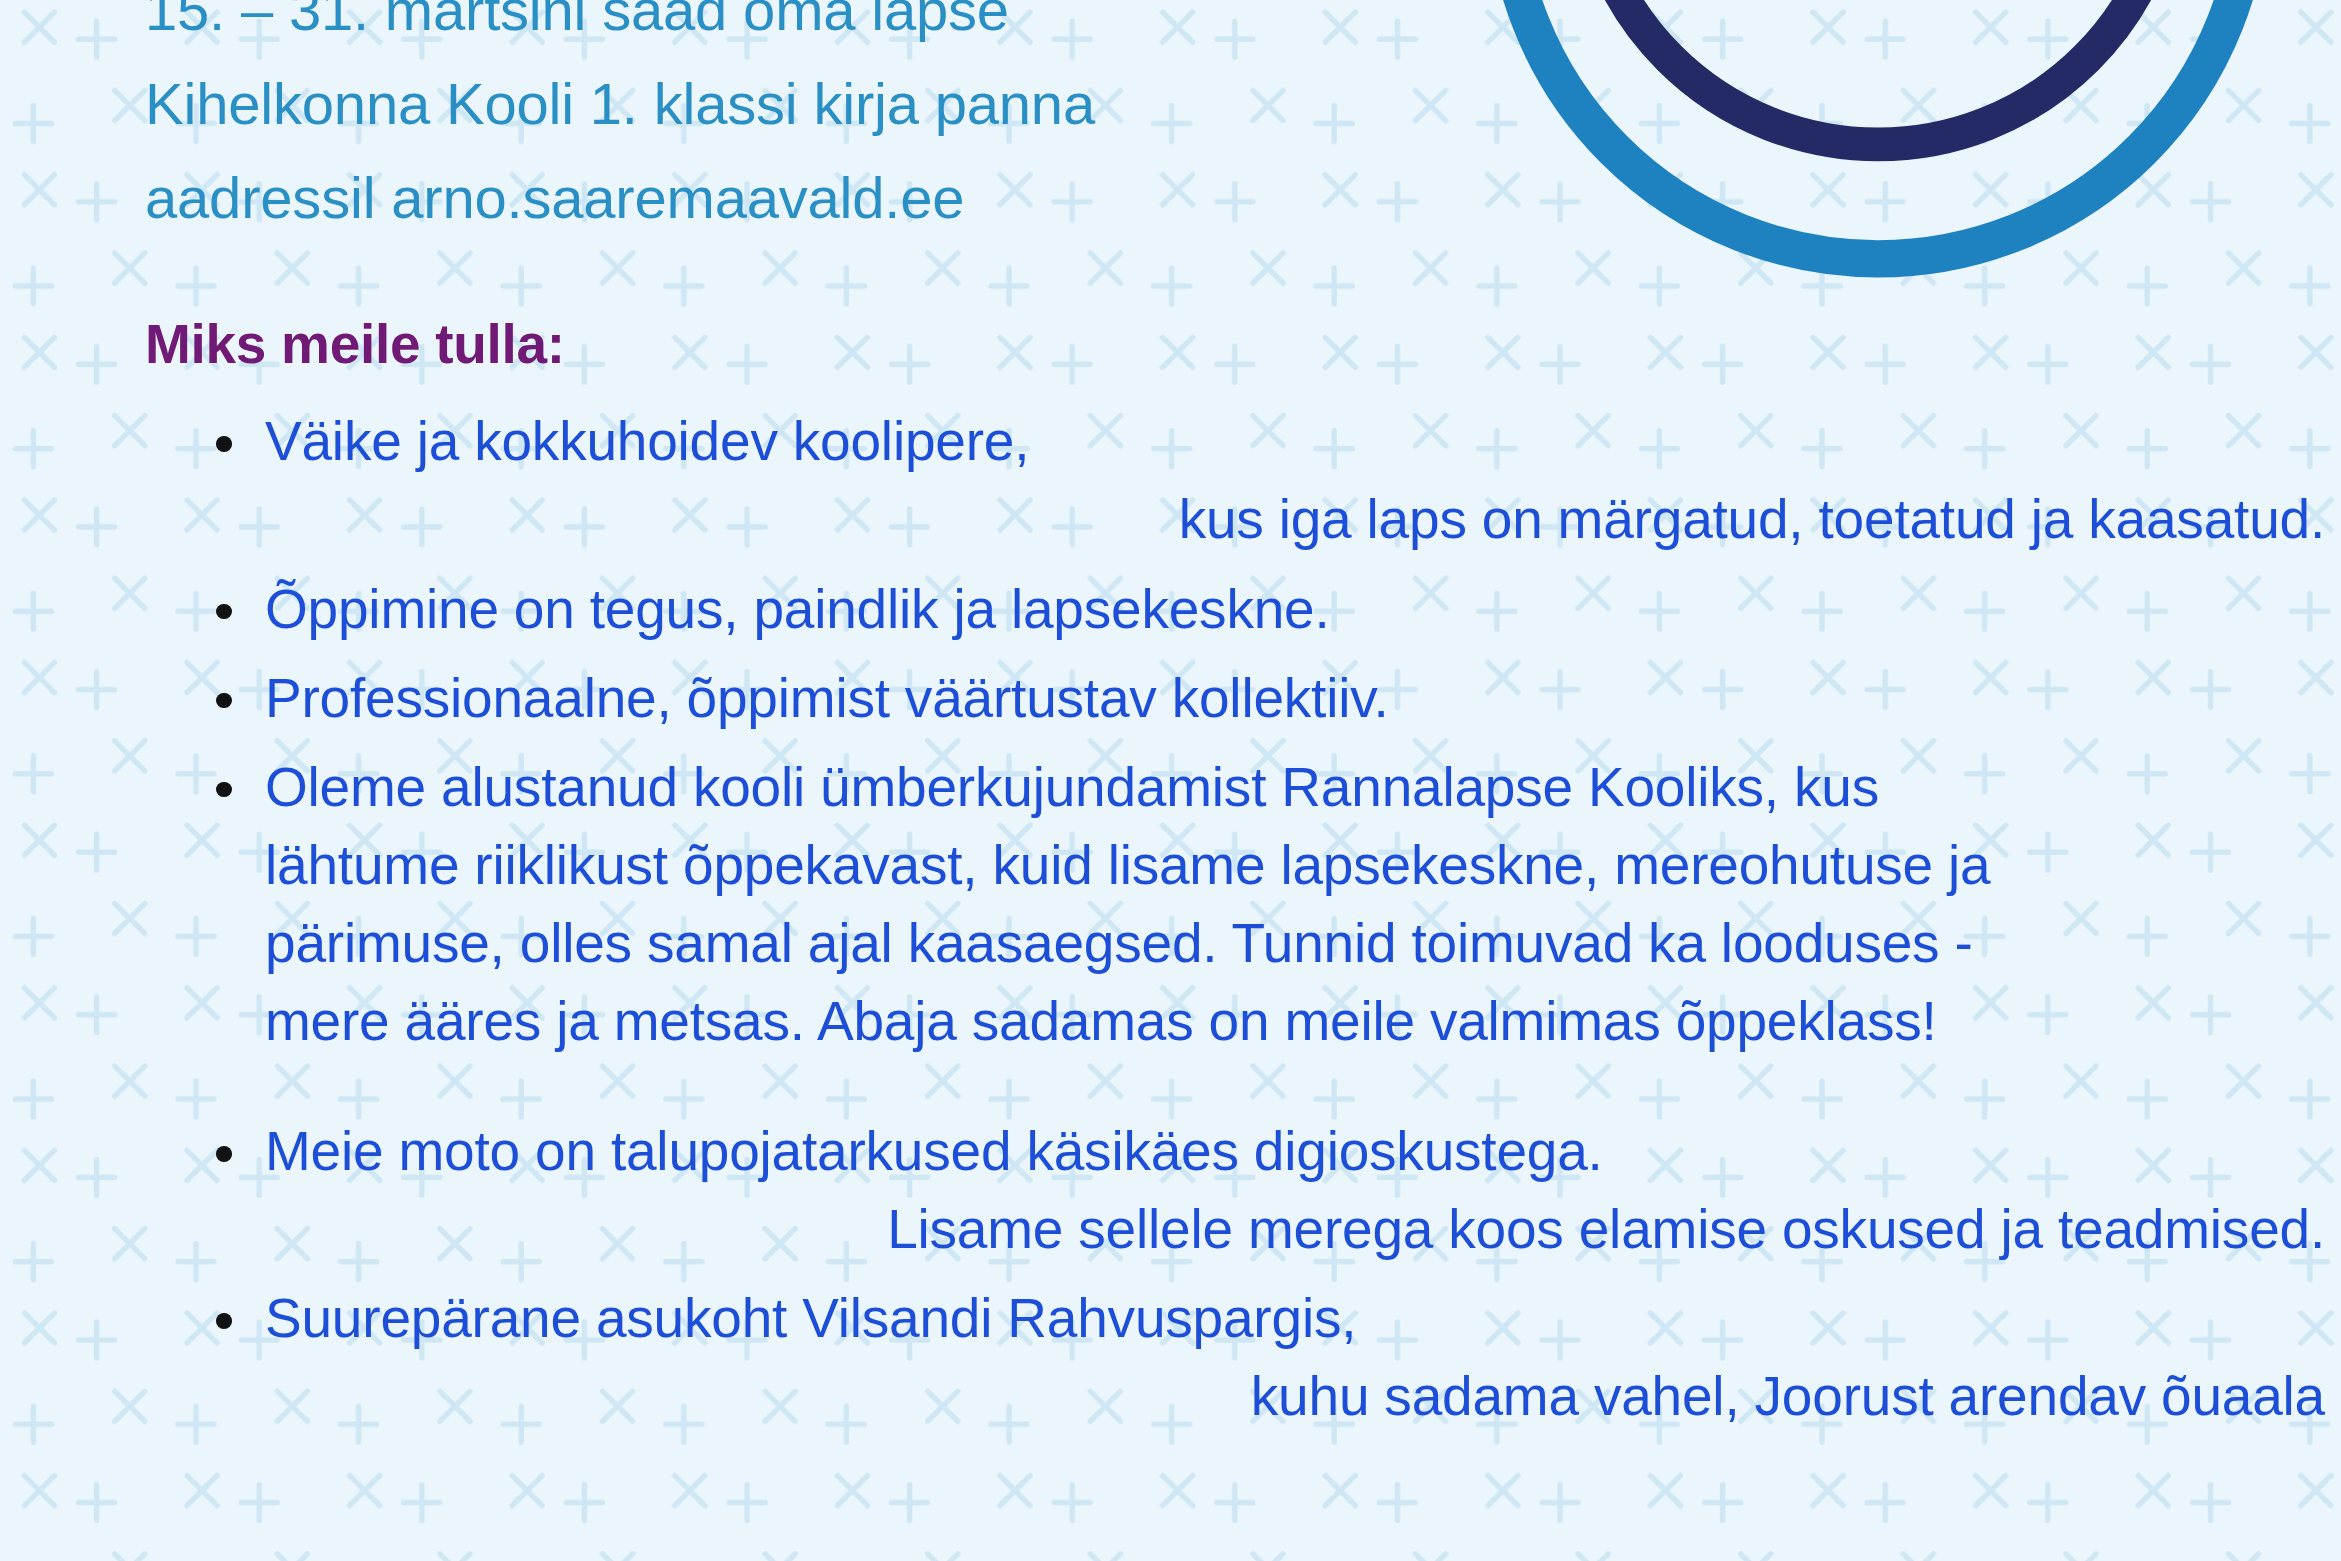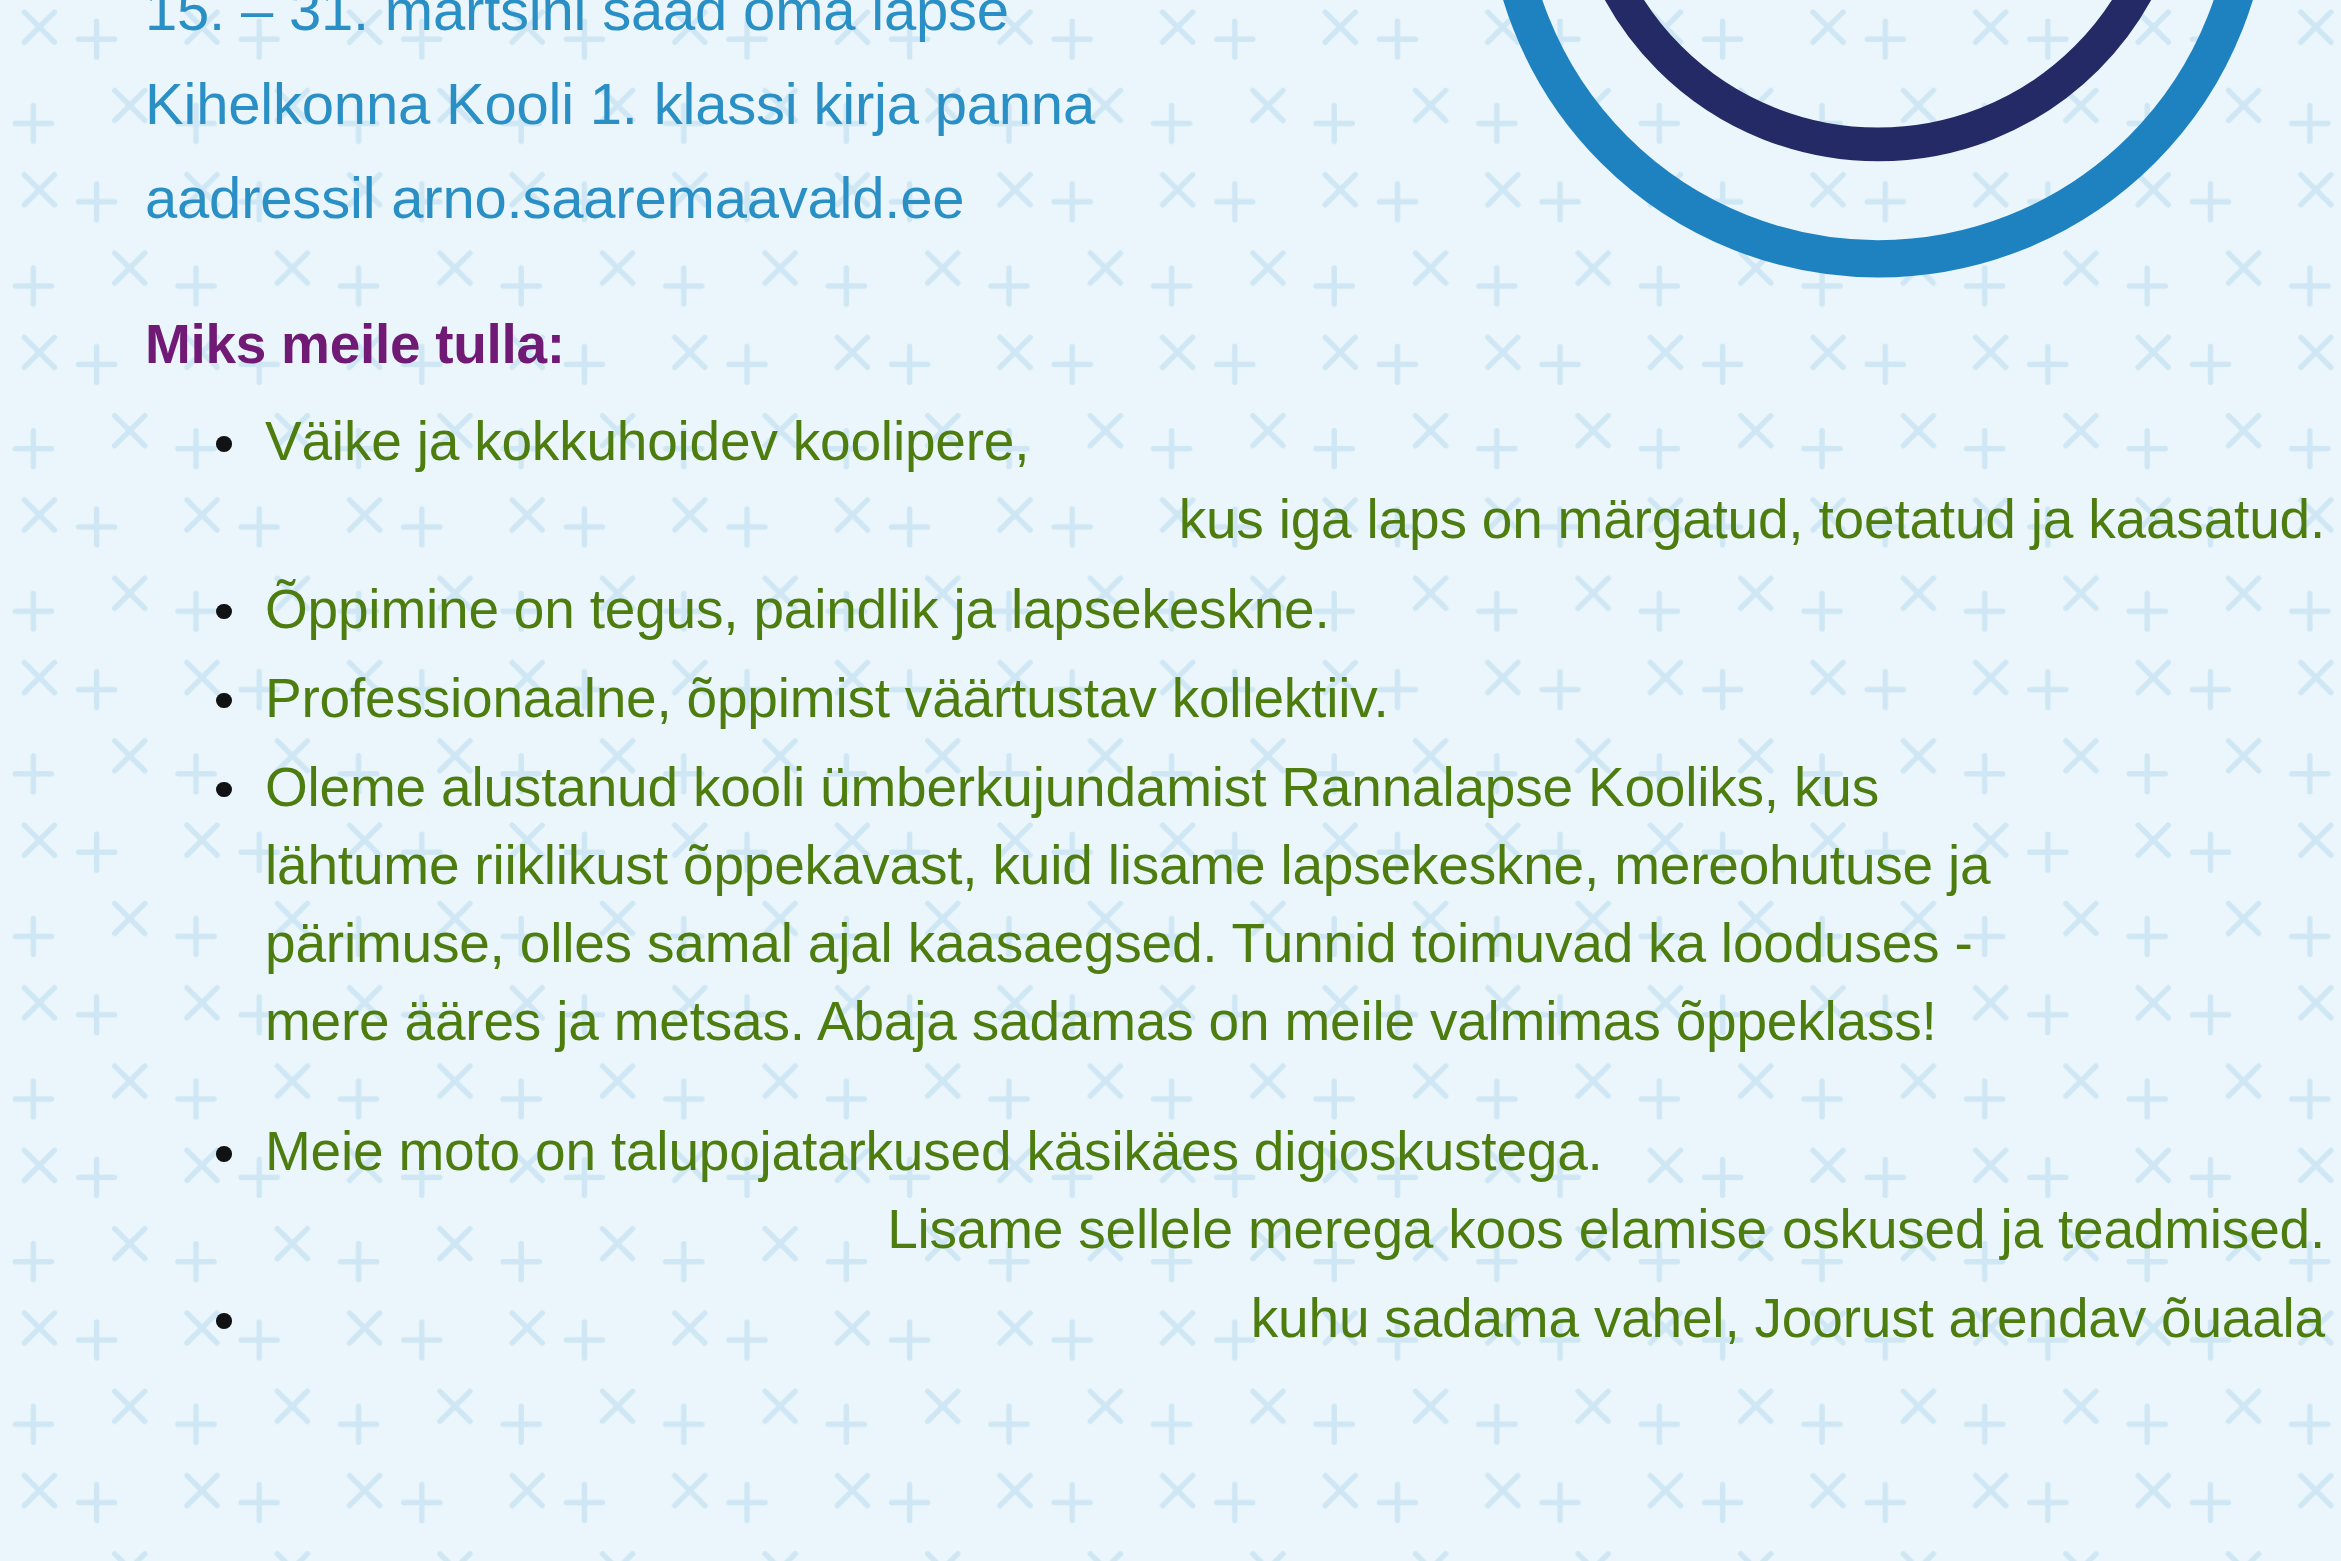--- a/index.html
+++ b/index.html
@@ -66,21 +66,21 @@
   }
 
   ul.bullets {
     list-style: none;
     margin: 0;
     padding: 0;
     margin-top: 26.5px;
   }
   ul.bullets li {
     position: relative;
-    color: #4d7c0f;
+    color: #1d4ed8;
     font-size: 55px;
     line-height: 1.42;
     letter-spacing: -0.2px;
     padding-left: 120px;
     margin-bottom: 11px;
     max-width: 2060px;
   }
   ul.bullets li .dot {
     position: absolute;
     left: 71px;
@@ -169,18 +169,19 @@
     </li>
 
     <li class="gap-before">
       <span class="dot"></span>
       <span class="wrapline">Meie moto on talupojatarkused käsikäes digioskustega.</span>
       <span class="sub">Lisame sellele merega koos elamise oskused ja teadmised.</span>
     </li>
 
     <li>
       <span class="dot"></span>
+      <span class="wrapline">Suurepärane asukoht Vilsandi Rahvuspargis,</span>
       <span class="sub">kuhu sadama vahel, Joorust arendav õuaala</span>
     </li>
 
   </ul>
 </div>
 
 
 </body></html>

